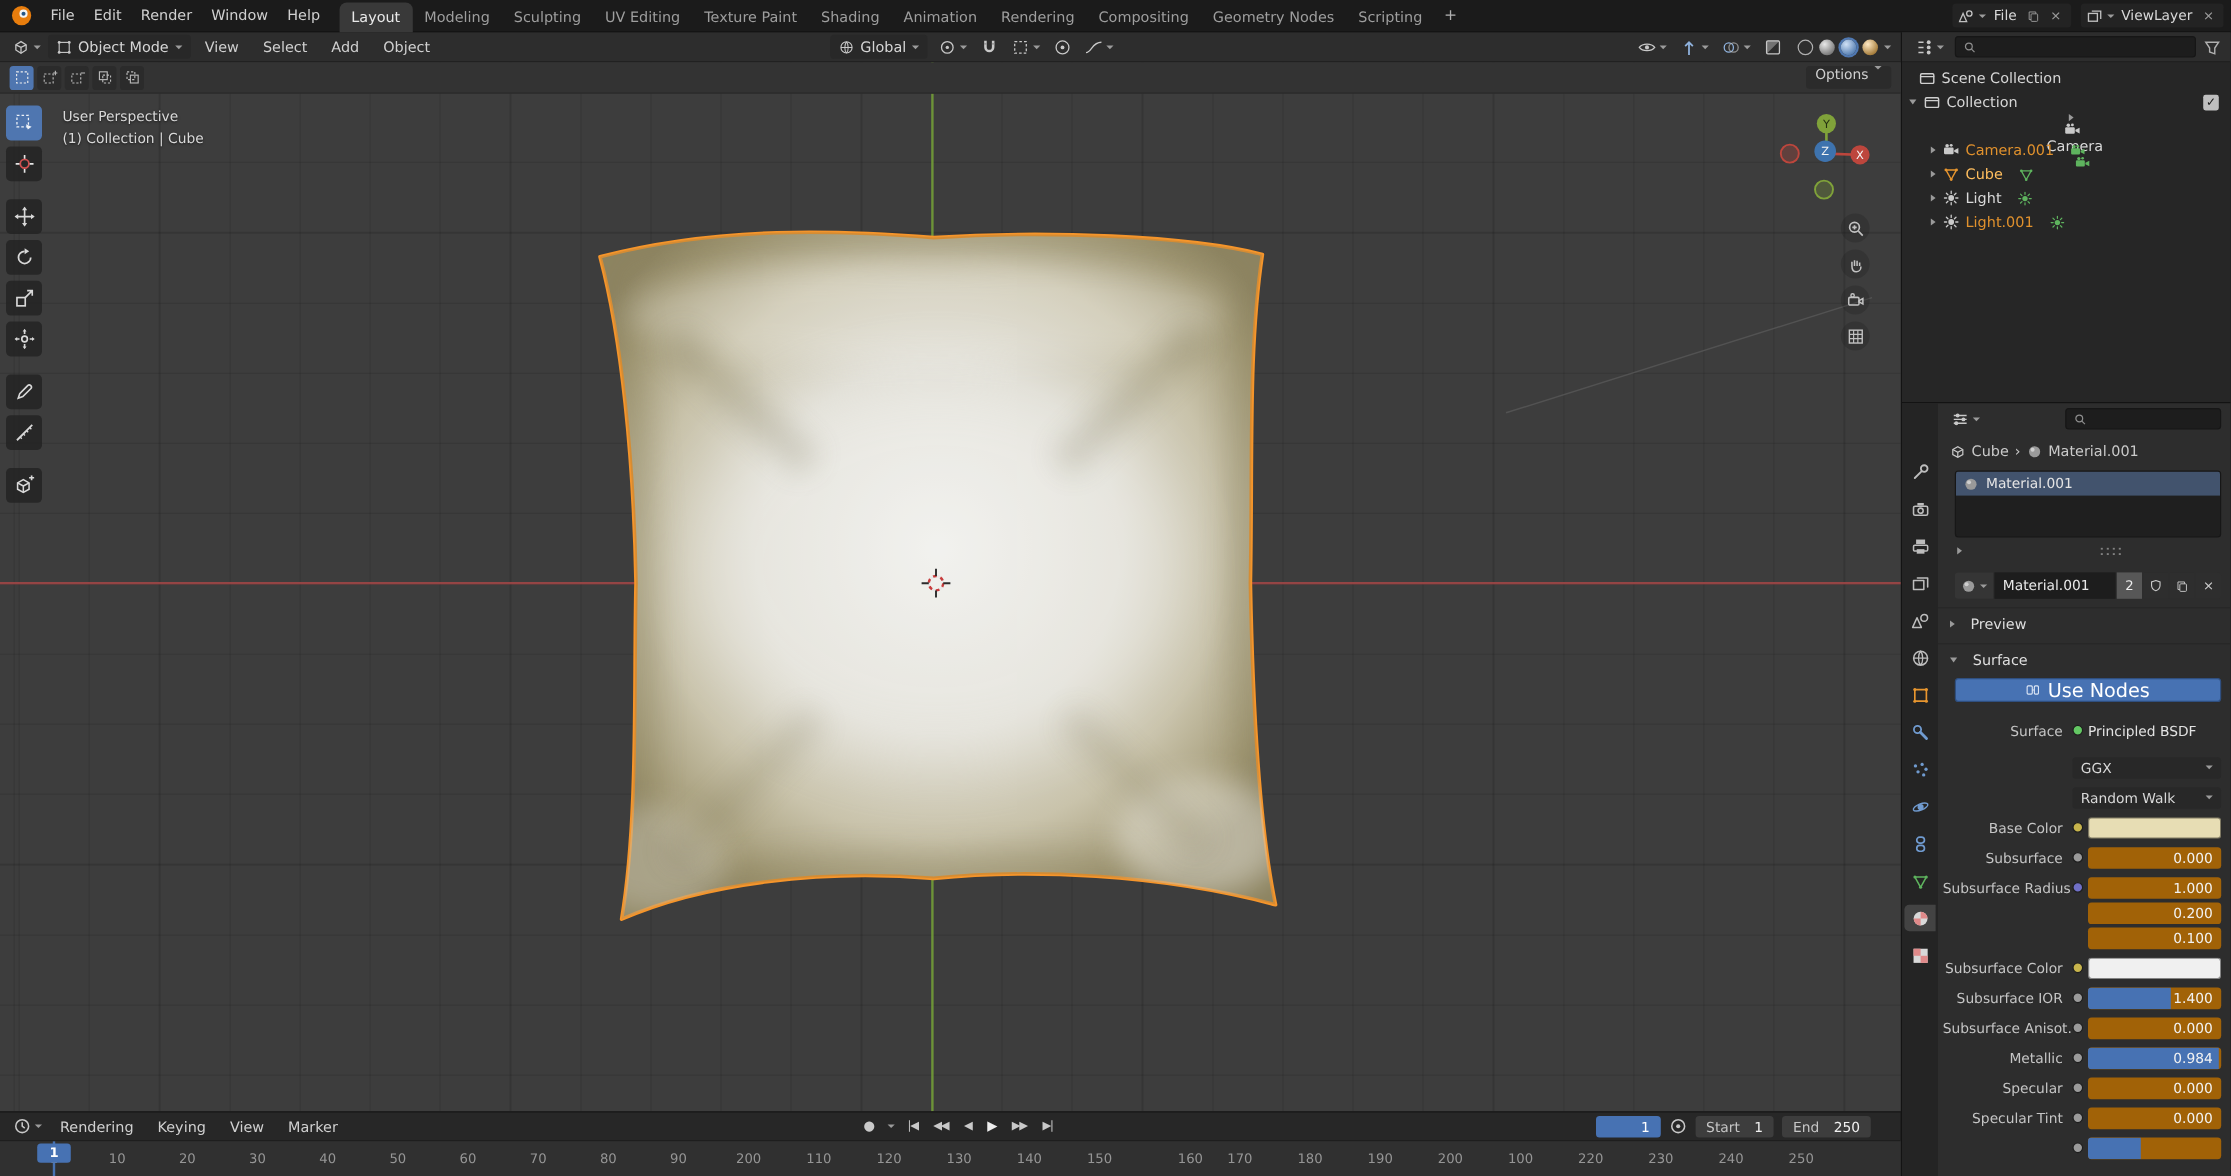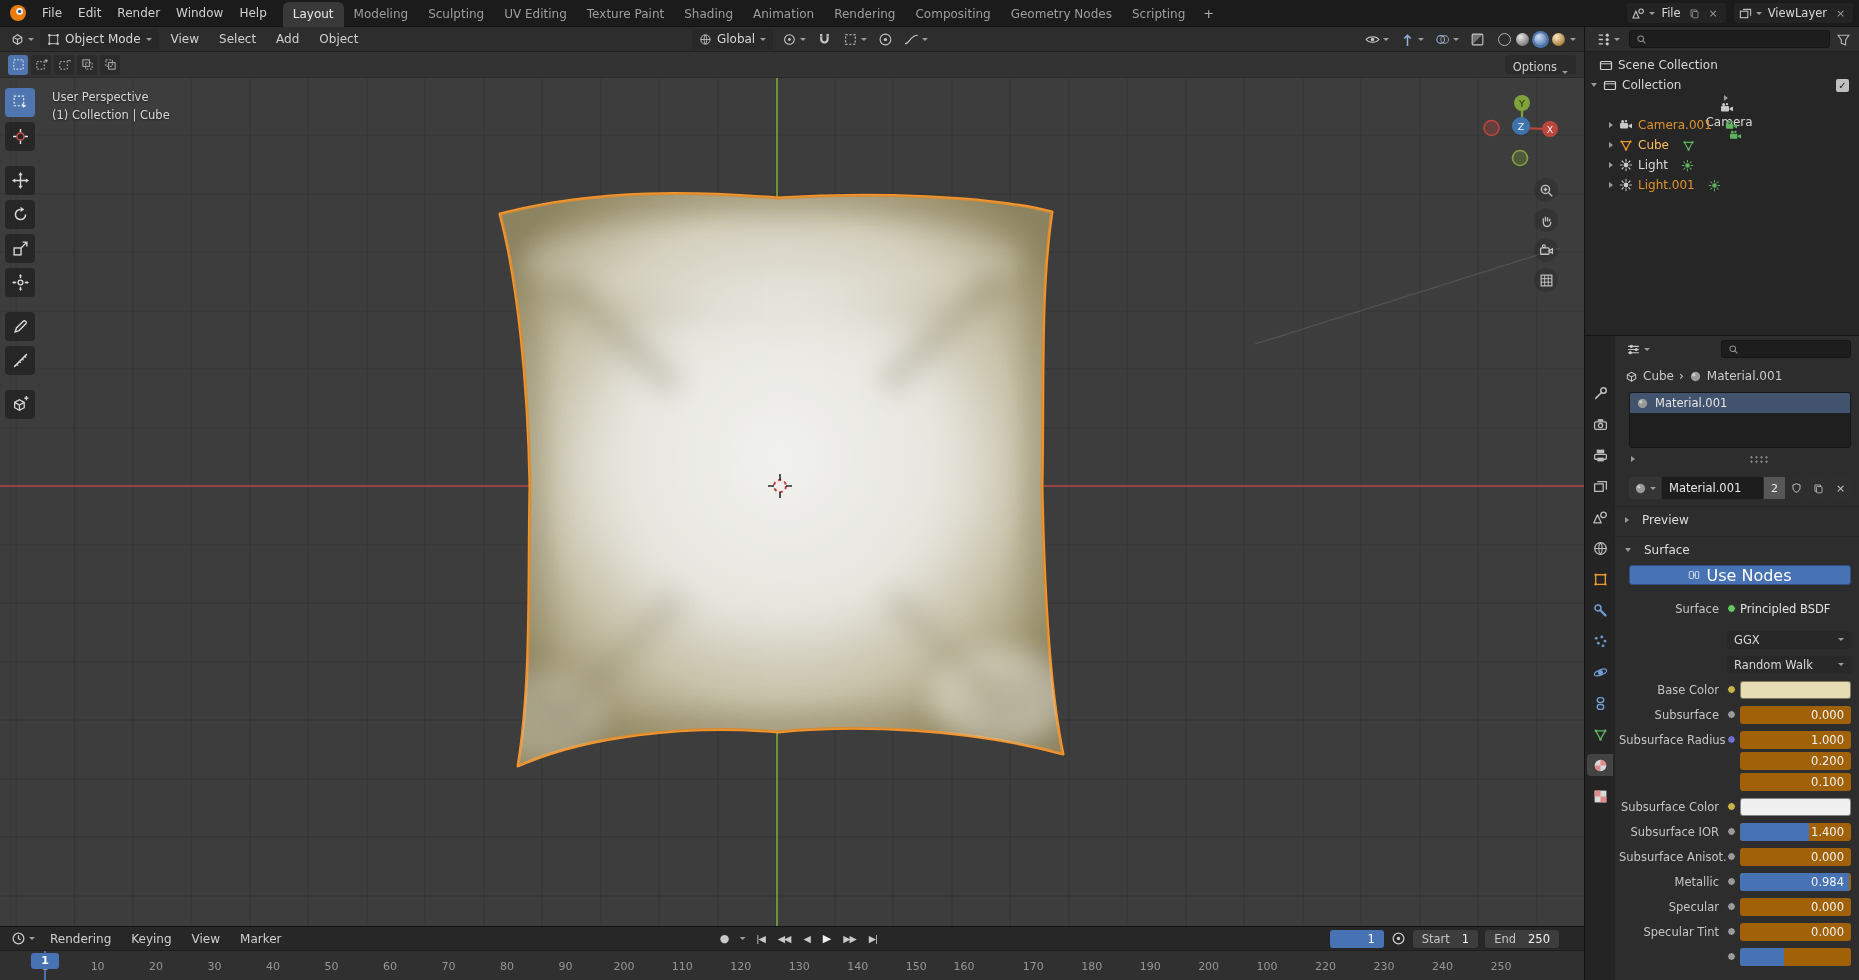--- a/index.html
+++ b/index.html
@@ -39,21 +39,21 @@
 .ball.active{box-shadow:0 0 0 2px #4f78b2}
 
 #viewport{position:relative;flex:1;background:#3d3d3d;overflow:hidden}
 .vp-grid{position:absolute;inset:0;background-image:repeating-linear-gradient(to right,rgba(0,0,0,.13) 0 1px,transparent 1px 58.5px),repeating-linear-gradient(to bottom,rgba(0,0,0,.13) 0 1px,transparent 1px 58.5px);background-position:15.5px 0,0 24.5px}
 .axis-y{position:absolute;top:0;bottom:0;left:776px;width:1.5px;background:rgba(122,170,56,.8)}
 .axis-x{position:absolute;left:0;right:0;top:433px;height:1.5px;background:rgba(172,72,72,.8)}
 #tool-settings{position:absolute;top:0;left:0;right:0;height:26px;background:#333333;border-bottom:1px solid #2a2a2a;display:flex;align-items:center;gap:3px;padding:0 8px;z-index:6}
 .ts-btn{width:20px;height:20px;display:grid;place-items:center;border-radius:3px;background:#2b2b2b}
 .ts-btn.active{background:#4f76b0}
 .ts-btn svg{width:13px;height:13px}
-.options-btn{margin-left:auto;display:flex;align-items:flex-end;gap:5px;color:#cfcfcf;background:#2b2b2b;border-radius:3px;height:19px;padding:0 8px;font-size:11.5px}
+.options-btn{margin-left:auto;display:flex;align-items:flex-start;gap:5px;color:#cfcfcf;background:#2b2b2b;border-radius:3px;height:19px;padding:0 8px;font-size:11.5px}
 #left-toolbar{position:absolute;left:5px;top:36px;display:flex;flex-direction:column;gap:5px;z-index:6}
 .tool-btn{width:30px;height:29px;border-radius:4px;background:rgba(35,35,35,.85);display:grid;place-items:center}
 .tool-btn.active{background:#4f76b0}
 .tool-btn svg{width:17px;height:17px}
 .tool-gap{height:5px}
 #vp-overlay-text{position:absolute;left:52px;top:36px;z-index:5;color:#d9d9d9;font-size:11.5px;line-height:18px;text-shadow:0 1px 2px rgba(0,0,0,.6)}
 #pillow-svg{position:absolute;inset:0;z-index:2}
 #cursor-3d{position:absolute;left:767px;top:421px;width:26px;height:26px;z-index:3}
 #nav-gizmo{position:absolute;top:36px;right:22px;width:80px;height:80px;z-index:5;opacity:.95}
 .nav-btn{position:absolute;right:26px;width:24px;height:24px;border-radius:12px;display:grid;place-items:center;background:rgba(28,28,28,.25);z-index:5}
@@ -563,21 +563,21 @@
             <span class="tick" style="left: 389.997px;">60</span>
             <span class="tick" style="left: 448.471px;">70</span>
             <span class="tick" style="left: 506.945px;">80</span>
             <span class="tick" style="left: 565.419px;">90</span>
             <span class="tick" style="left: 623.893px;">200</span>
             <span class="tick" style="left: 682.367px;">110</span>
             <span class="tick" style="left: 740.841px;">120</span>
             <span class="tick" style="left: 799.315px;">130</span>
             <span class="tick" style="left: 857.789px;">140</span>
             <span class="tick" style="left: 916.263px;">150</span>
-            <span class="tick" style="left: 964px;">160</span>
+            <span class="tick" style="left: 992px;">160</span>
             <span class="tick" style="left: 1033.21px;">170</span>
             <span class="tick" style="left: 1091.68px;">180</span>
             <span class="tick" style="left: 1150.16px;">190</span>
             <span class="tick" style="left: 1208.63px;">200</span>
             <span class="tick" style="left: 1267.11px;">100</span>
             <span class="tick" style="left: 1325.58px;">220</span>
             <span class="tick" style="left: 1384.05px;">230</span>
             <span class="tick" style="left: 1442.53px;">240</span>
             <span class="tick" style="left: 1501px;">250</span>
           </div>

